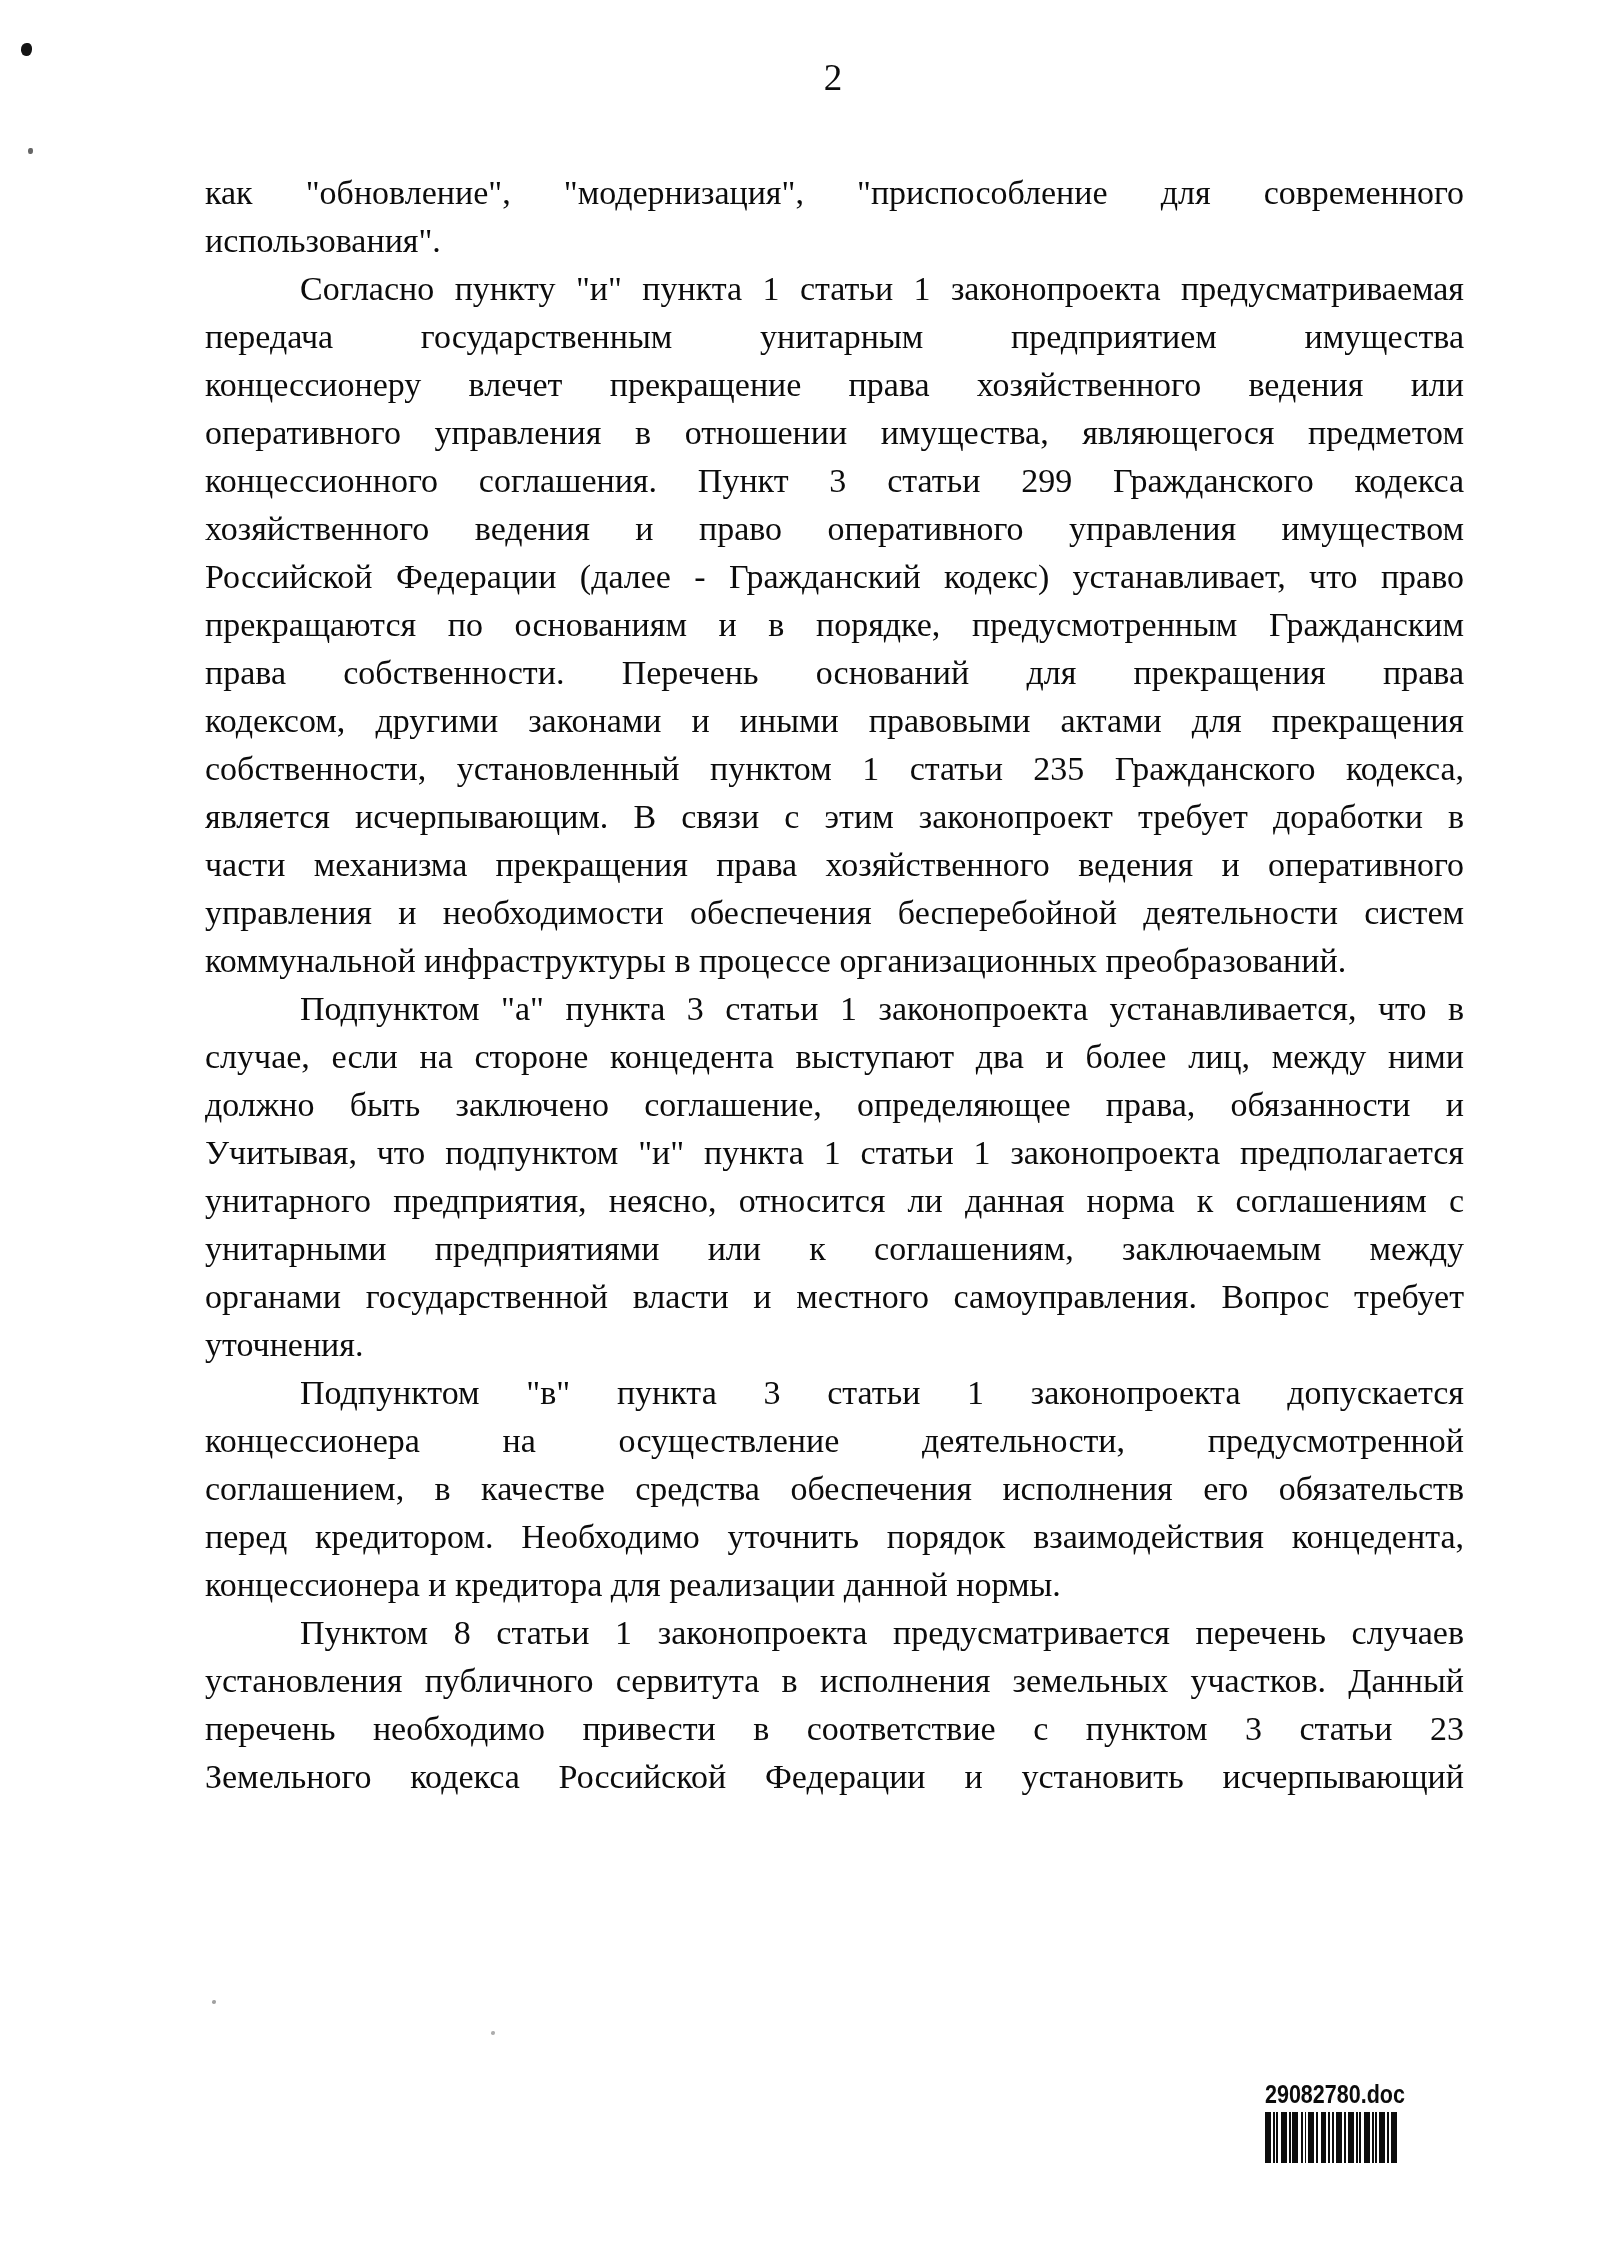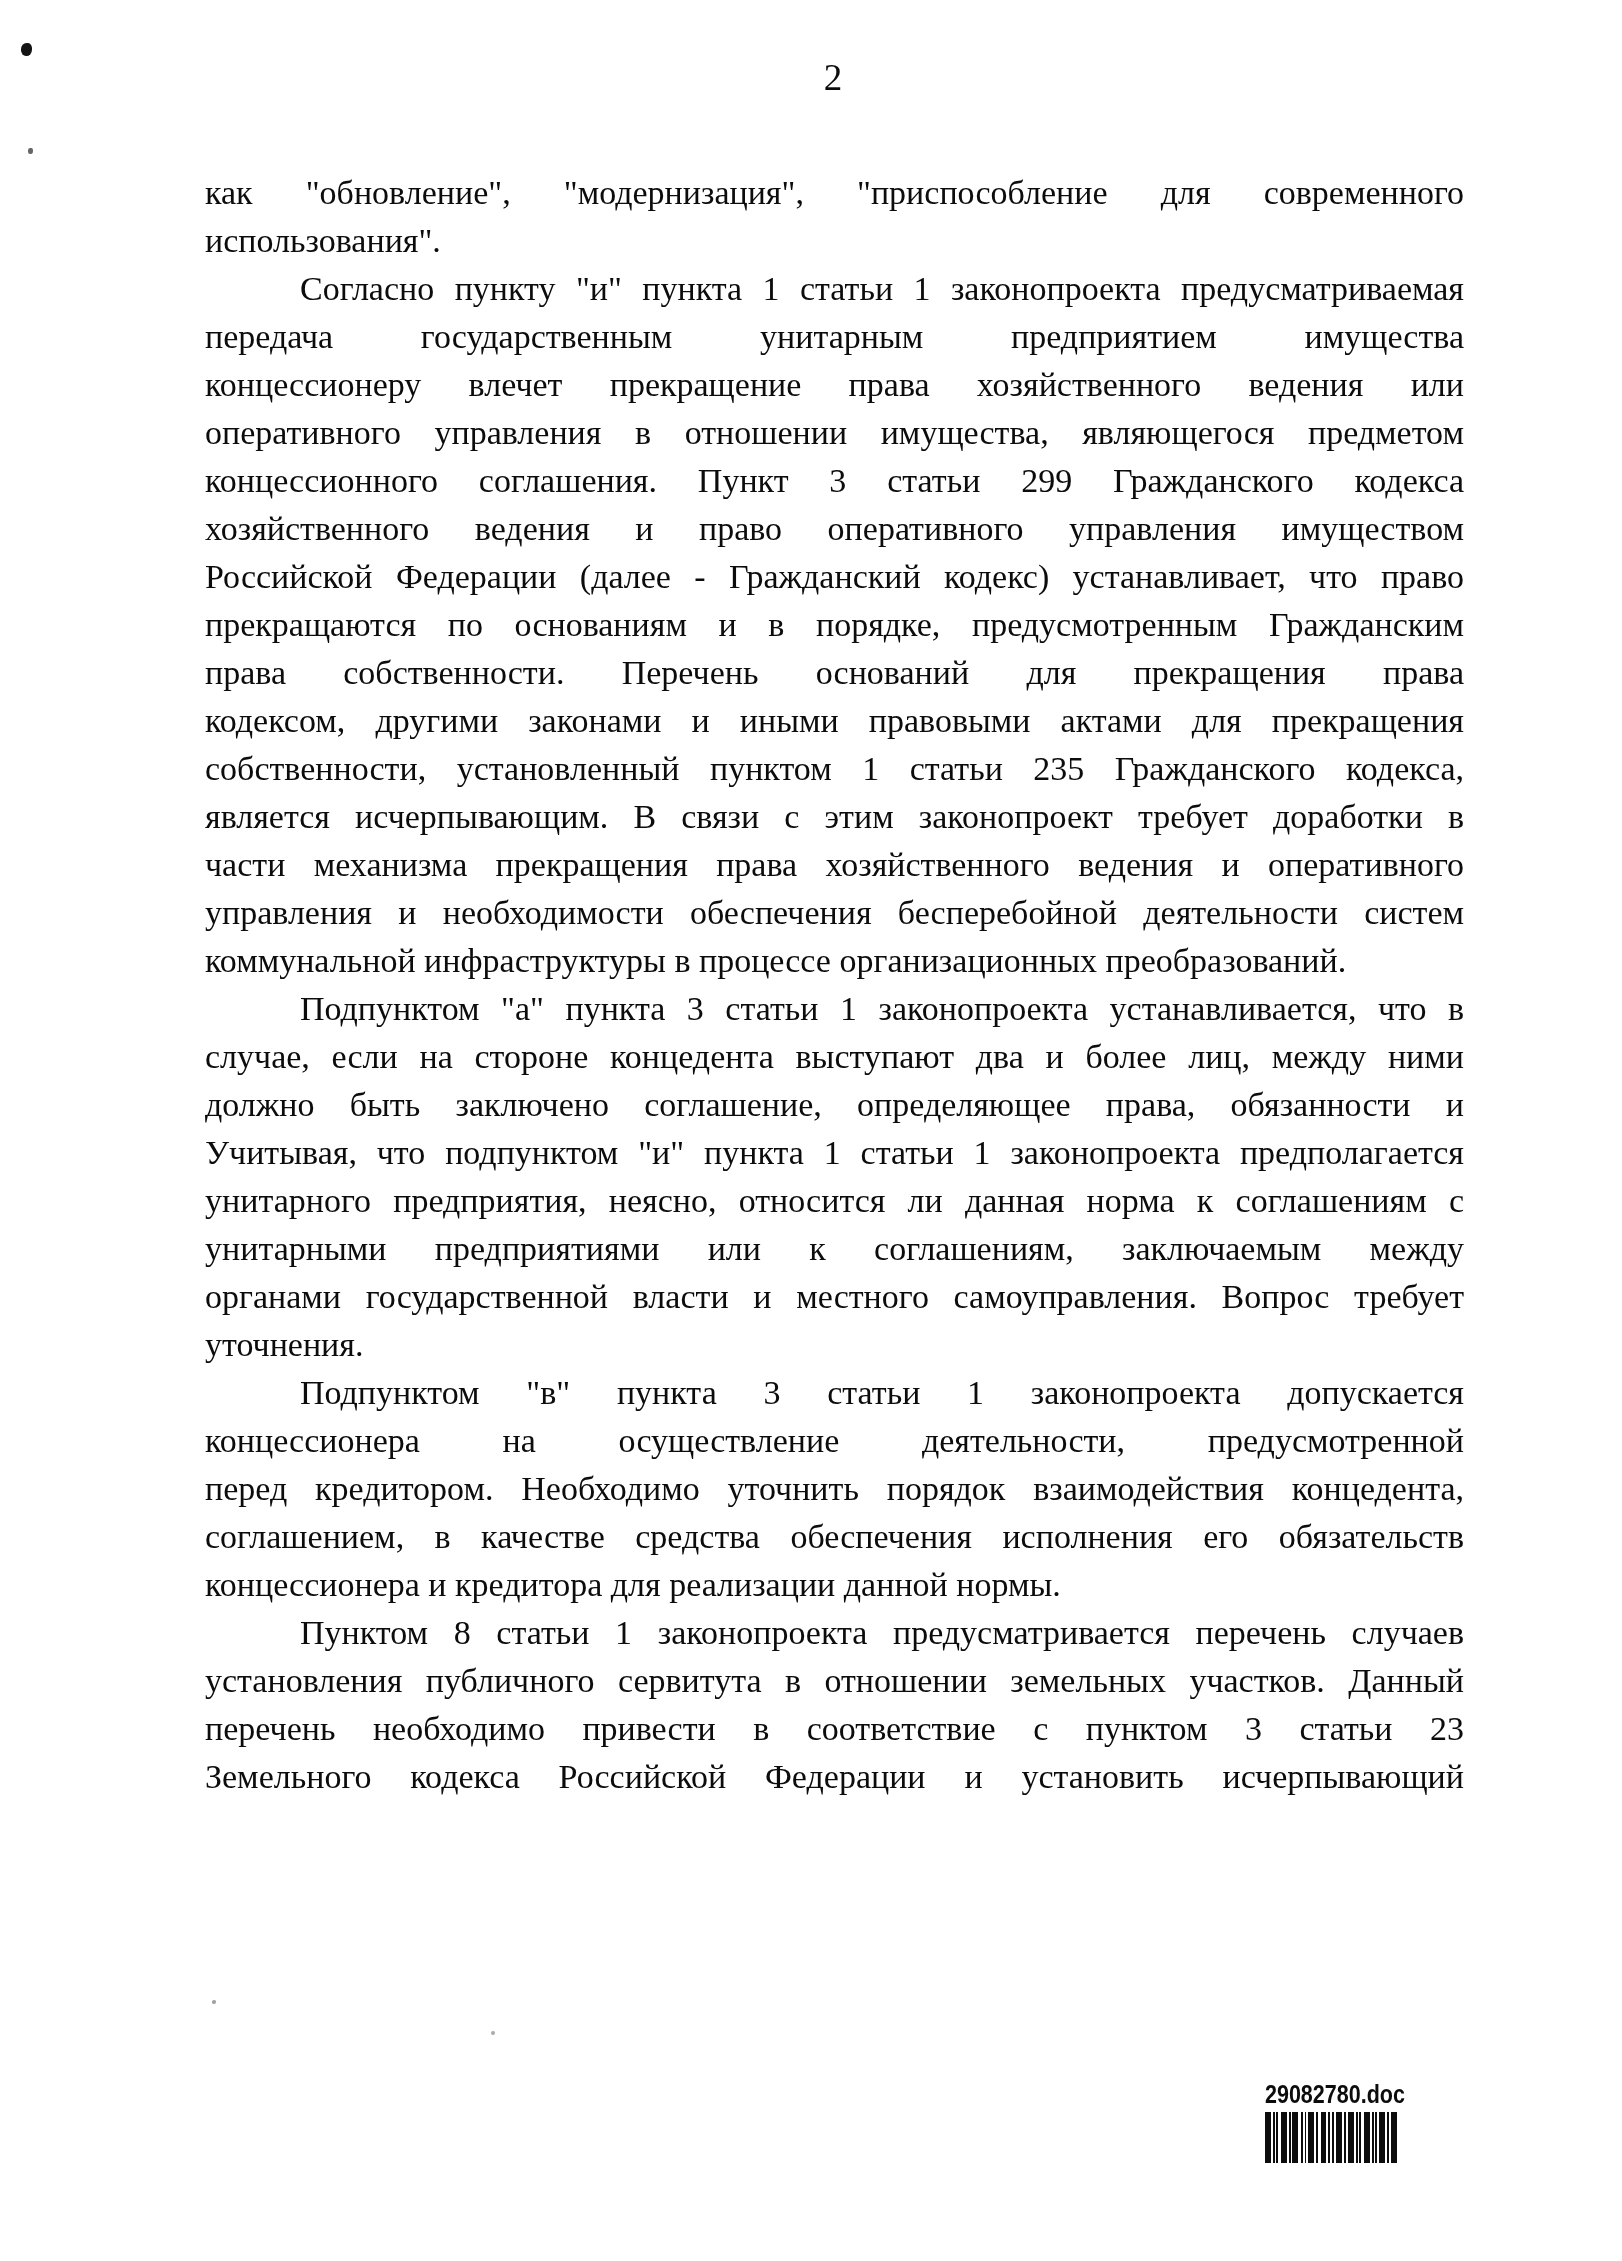--- a/index.html
+++ b/index.html
@@ -99,24 +99,24 @@
     <div class="line indent">Подпунктом "а" пункта 3 статьи 1 законопроекта устанавливается, что в</div>
     <div class="line">случае, если на стороне концедента выступают два и более лиц, между ними</div>
     <div class="line">должно быть заключено соглашение, определяющее права, обязанности и</div>
     <div class="line">Учитывая, что подпунктом "и" пункта 1 статьи 1 законопроекта предполагается</div>
     <div class="line">унитарного предприятия, неясно, относится ли данная норма к соглашениям с</div>
     <div class="line">унитарными предприятиями или к соглашениям, заключаемым между</div>
     <div class="line">органами государственной власти и местного самоуправления. Вопрос требует</div>
     <div class="line last">уточнения.</div>
     <div class="line indent">Подпунктом "в" пункта 3 статьи 1 законопроекта допускается</div>
     <div class="line">концессионера на осуществление деятельности, предусмотренной</div>
+    <div class="line">соглашением, в качестве средства обеспечения исполнения его обязательств</div>
     <div class="line">перед кредитором. Необходимо уточнить порядок взаимодействия концедента,</div>
-    <div class="line">соглашением, в качестве средства обеспечения исполнения его обязательств</div>
     <div class="line last">концессионера и кредитора для реализации данной нормы.</div>
     <div class="line indent">Пунктом 8 статьи 1 законопроекта предусматривается перечень случаев</div>
-    <div class="line">установления публичного сервитута в отношении земельных участков. Данный</div>
+    <div class="line">установления публичного сервитута в исполнения земельных участков. Данный</div>
     <div class="line">перечень необходимо привести в соответствие с пунктом 3 статьи 23</div>
     <div class="line">Земельного кодекса Российской Федерации и установить исчерпывающий</div>
   </div>
 
 <div class="filename">29082780.doc</div>
 <div class="barcode" id="barcode"><span class="bar" style="width: 5.8px; margin-right: 1.9px;"></span><span class="bar" style="width: 1.9px; margin-right: 1.9px;"></span><span class="bar" style="width: 1.9px; margin-right: 2.6px;"></span><span class="bar" style="width: 5.8px; margin-right: 1.9px;"></span><span class="bar" style="width: 1.9px; margin-right: 1.9px;"></span><span class="bar" style="width: 5.8px; margin-right: 2.6px;"></span><span class="bar" style="width: 1.9px; margin-right: 1.9px;"></span><span class="bar" style="width: 1.9px; margin-right: 1.9px;"></span><span class="bar" style="width: 5.8px; margin-right: 1.9px;"></span><span class="bar" style="width: 1.9px; margin-right: 2.6px;"></span><span class="bar" style="width: 5.8px; margin-right: 1.9px;"></span><span class="bar" style="width: 1.9px; margin-right: 1.9px;"></span><span class="bar" style="width: 1.9px; margin-right: 1.9px;"></span><span class="bar" style="width: 5.8px; margin-right: 2.6px;"></span><span class="bar" style="width: 1.9px; margin-right: 1.9px;"></span><span class="bar" style="width: 5.8px; margin-right: 1.9px;"></span><span class="bar" style="width: 1.9px; margin-right: 1.9px;"></span><span class="bar" style="width: 1.9px; margin-right: 2.6px;"></span><span class="bar" style="width: 5.8px; margin-right: 1.9px;"></span><span class="bar" style="width: 1.9px; margin-right: 1.9px;"></span><span class="bar" style="width: 1.9px; margin-right: 1.9px;"></span><span class="bar" style="width: 5.8px; margin-right: 1.9px;"></span><span class="bar" style="width: 1.9px; margin-right: 2.6px;"></span><span class="bar" style="width: 5.8px; margin-right: 1.9px;"></span></div>
 
 
 </body></html>

